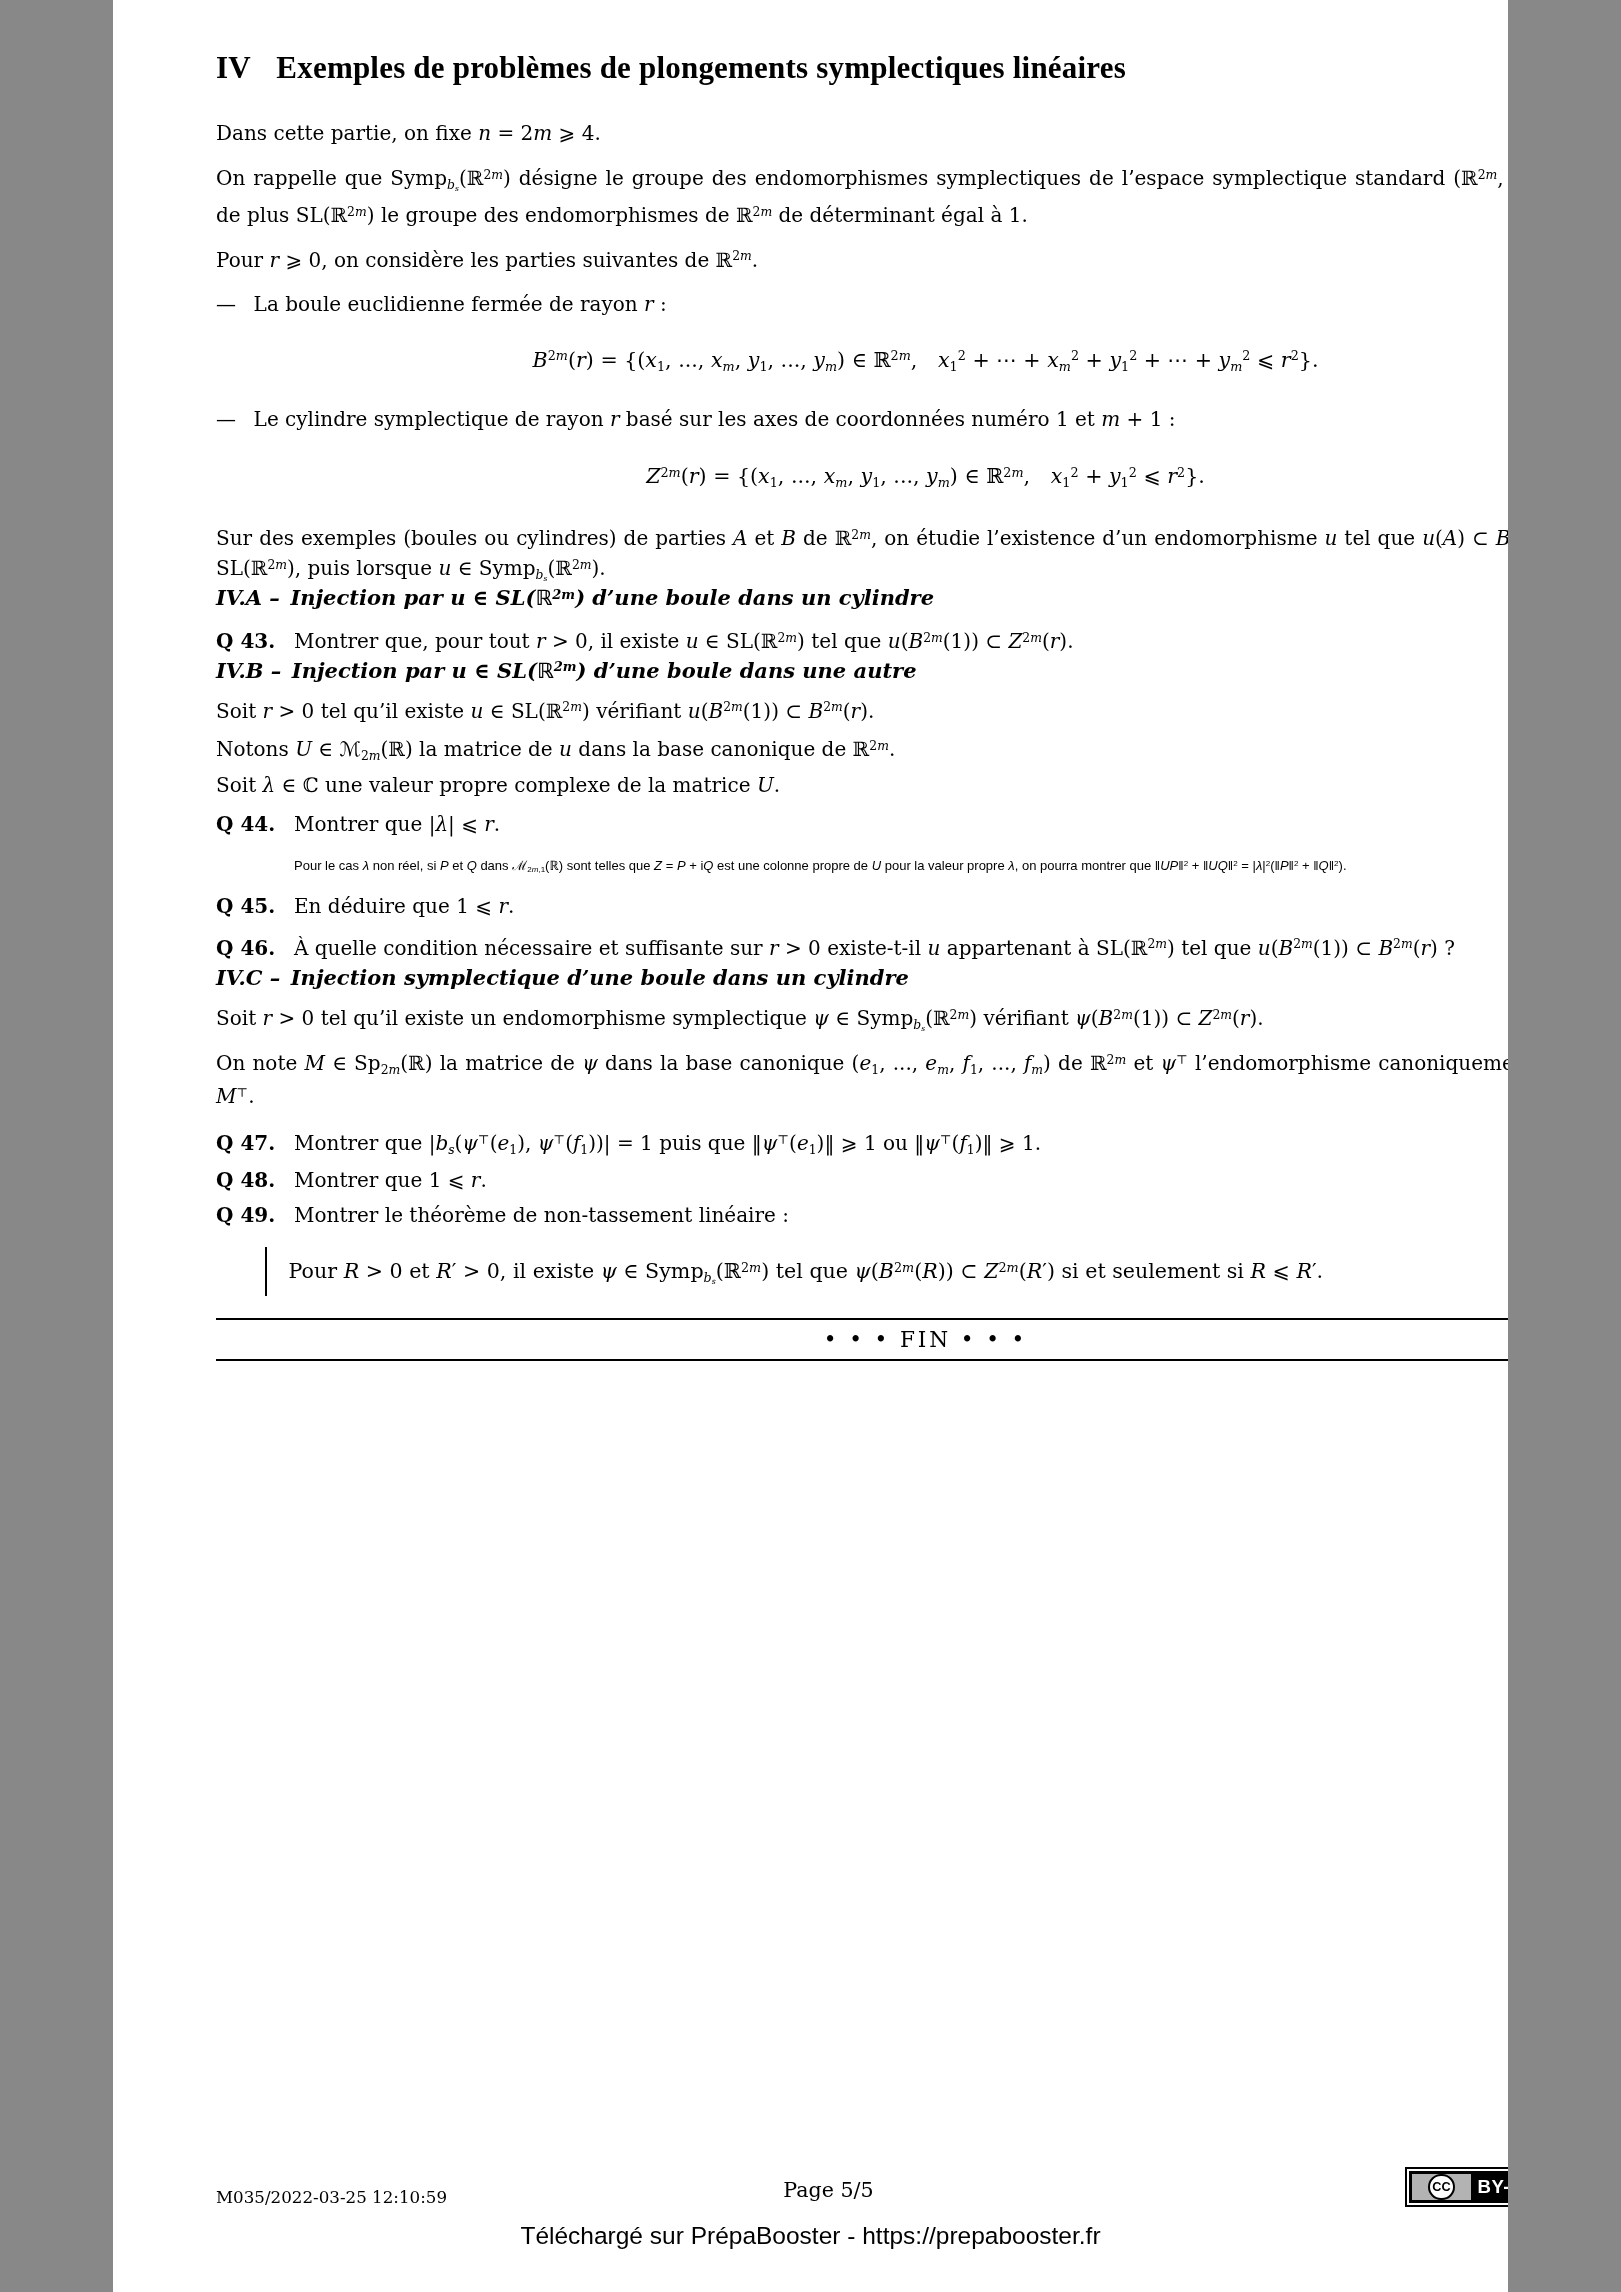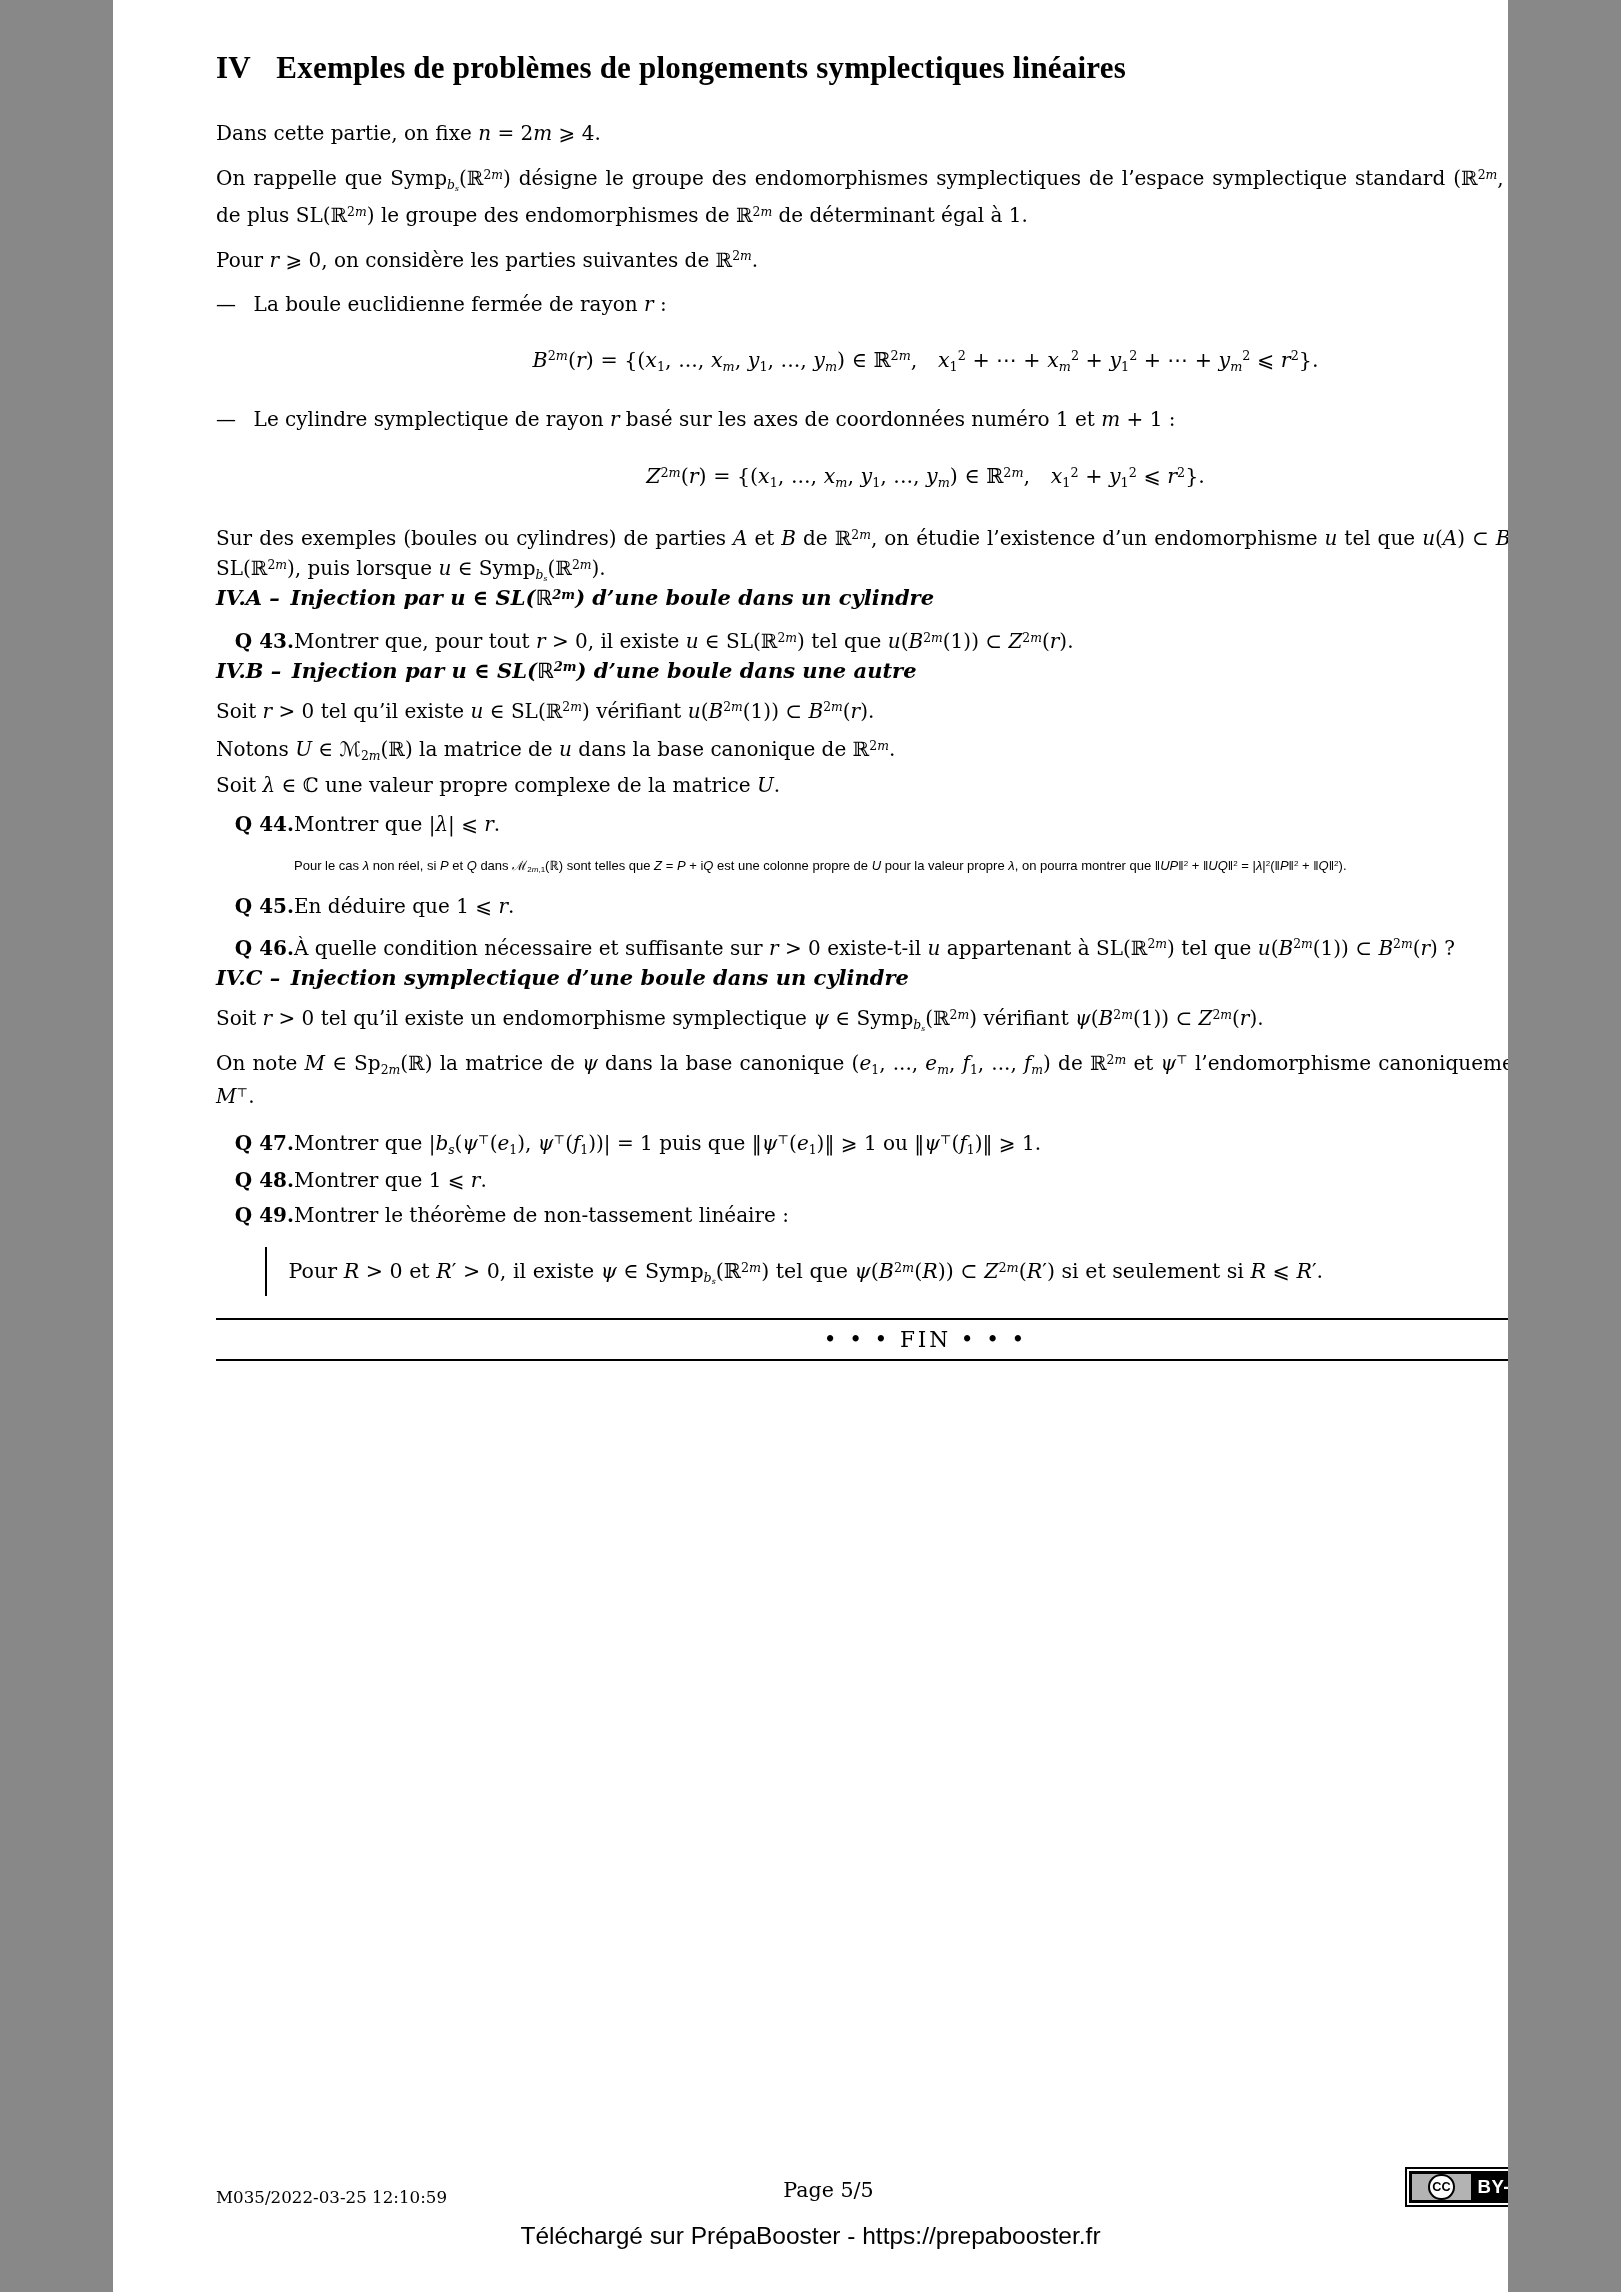--- a/index.html
+++ b/index.html
@@ -35,21 +35,21 @@
   .p-cyl{margin-top:29px;}
   .eq-cyl{margin-top:27.4px;}
   .p-study{margin-top:31px;line-height:30px;}
 
   h2.sec{font-size:21px;line-height:30px;font-weight:bold;font-style:italic;margin:0;}
   .sec-a{margin-top:39px;}
   .sec-b{margin-top:29px;}
   .sec-c{margin-top:37px;}
 
   .question{margin-top:11.8px;}
-  .qlabel{display:inline-block;min-width:78px;font-weight:bold;text-align:right;}
+  .qlabel{display:inline-block;min-width:78px;font-weight:bold;}
   .q43{margin-top:13.7px;}
   .p-soitb{margin-top:9.8px;line-height:31px;}
   .p-notons{margin-top:7.8px;line-height:31px;}
   .p-soitl{margin-top:5.9px;}
   .q44{margin-top:9.8px;}
   .hint{margin-top:9.8px;margin-left:78px;width:1341px;
     font-family:Liberation Sans, sans-serif;
     font-size:13px;line-height:33px;text-align:justify;}
   .q45{margin-top:9.8px;}
   .q46{margin-top:11.8px;line-height:30px;}

